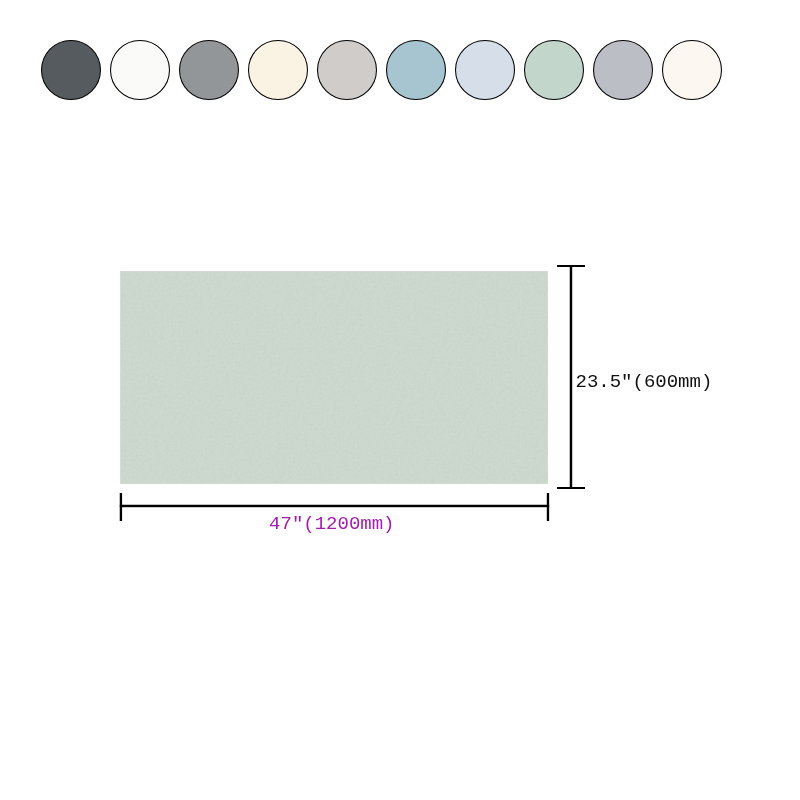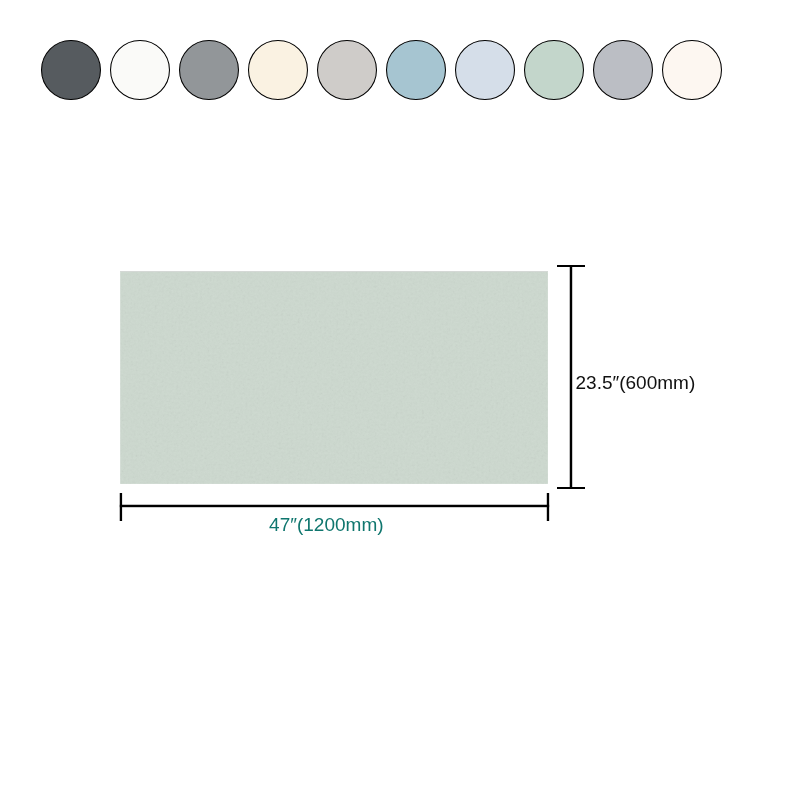--- a/index.html
+++ b/index.html
@@ -1,19 +1,19 @@
 <!DOCTYPE html>
 <html><head>
 <meta charset="utf-8">
 <title>Tile Colour Swatches and Dimensions</title>
 <style>
   html,body{margin:0;padding:0;}
   body{width:800px;height:800px;background:#ffffff;overflow:hidden;
        font-family:"Liberation Sans",sans-serif;}
-  #stage{position:relative;width:800px;height:800px;}
+  #stage{position:relative;width:800px;height:800px;font-family:Liberation Mono, monospace;}
 
   
   #swatch-strip{position:absolute;left:0;top:0;width:800px;height:140px;}
   #swatch-svg{position:absolute;left:0;top:0;}
   #swatch-svg .swatch{stroke-width:1.05;}
 
   
   #tile{position:absolute;left:0;top:0;width:800px;height:800px;}
   #tile-svg{position:absolute;left:0;top:0;}
 
@@ -76,17 +76,17 @@
       <rect id="v-line" x="569.75" y="265" width="2.45" height="224" fill="#000000"></rect>
       <rect id="v-tick-top" x="557" y="265" width="28" height="2" fill="#000000"></rect>
       <rect id="v-tick-bottom" x="557" y="487" width="28" height="2" fill="#000000"></rect>
 
       <rect id="h-line" x="119.8" y="504.75" width="429.35" height="2.45" fill="#000000"></rect>
       <rect id="h-tick-left" x="119.75" y="493" width="2.35" height="28" fill="#000000"></rect>
       <rect id="h-tick-right" x="546.8" y="493" width="2.35" height="28" fill="#000000"></rect>
     </svg>
 
     <div class="dim-label" id="v-label" style="color: rgb(17, 17, 17);">23.5″(600mm)</div>
-    <div class="dim-label" id="h-label" style="color: #0f766e;">47″(1200mm)</div>
+    <div class="dim-label" id="h-label" style="color: #a21caf;">47″(1200mm)</div>
 
   </div>
 
 </div>
 
 </body></html>

